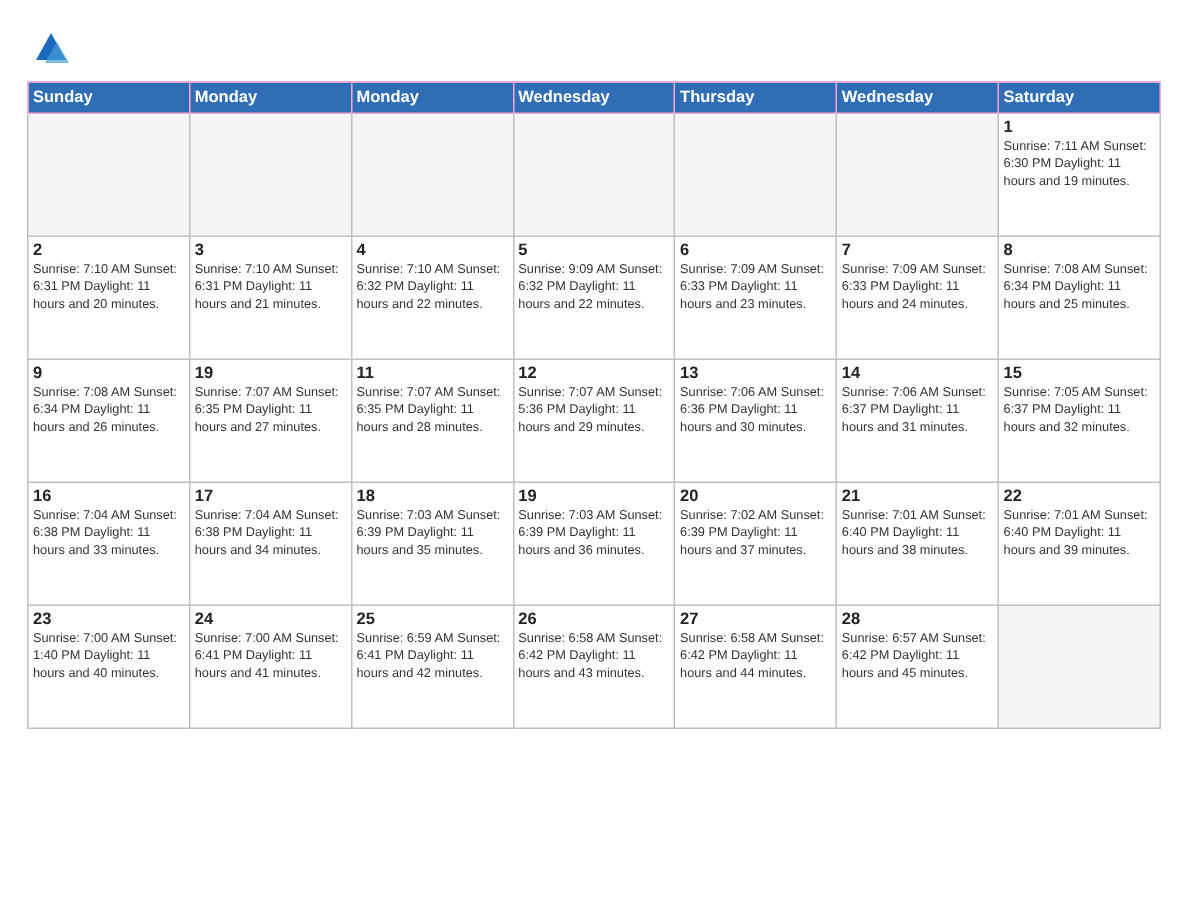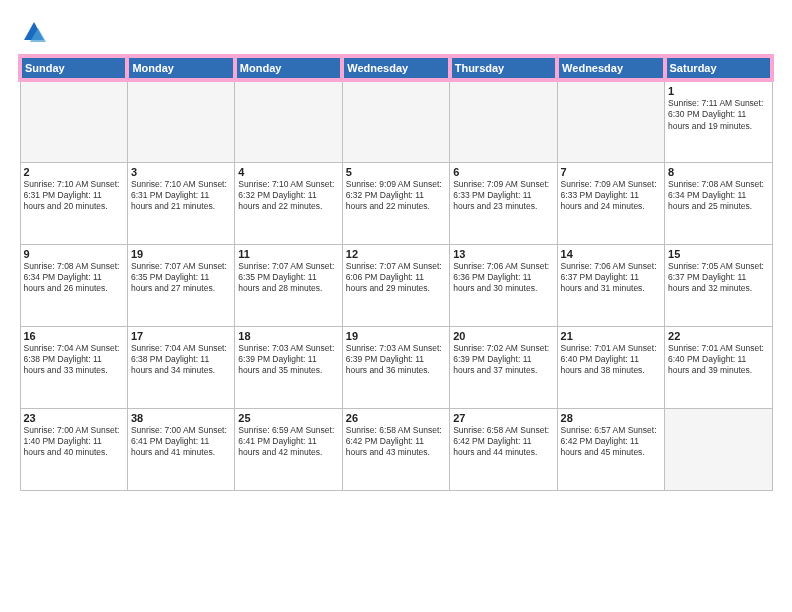--- a/index.html
+++ b/index.html
@@ -46,21 +46,21 @@
       border-collapse: collapse;
       table-layout: fixed;
     }
     .calendar th {
       background: #2f6db5;
       color: #fff;
       font-size: 11px;
       font-weight: bold;
       padding: 4px 3px;
       text-align: left;
-      border: 4px solid #f9a8d4;
+      border: 1px solid #f9a8d4;
     }
     .calendar td {
       border: 1px solid #c0c0c0;
       vertical-align: top;
       padding: 3px 3px;
       width: calc(100% / 7);
       height: 82px;
       font-size: 9px;
       color: #333;
       background: #fff;
@@ -192,21 +192,21 @@
           </td>
           <td>
             <span class="day-num">11</span>
             <div class="day-info">Sunrise: 7:07 AM
 Sunset: 6:35 PM
 Daylight: 11 hours and 28 minutes.</div>
           </td>
           <td>
             <span class="day-num">12</span>
             <div class="day-info">Sunrise: 7:07 AM
-Sunset: 6:06 PM
+Sunset: 5:36 PM
 Daylight: 11 hours and 29 minutes.</div>
           </td>
           <td>
             <span class="day-num">13</span>
             <div class="day-info">Sunrise: 7:06 AM
 Sunset: 6:36 PM
 Daylight: 11 hours and 30 minutes.</div>
           </td>
           <td>
             <span class="day-num">14</span>
@@ -266,21 +266,21 @@
           </td>
         </tr>
         <tr>
           <td>
             <span class="day-num">23</span>
             <div class="day-info">Sunrise: 7:00 AM
 Sunset: 1:40 PM
 Daylight: 11 hours and 40 minutes.</div>
           </td>
           <td>
-            <span class="day-num">38</span>
+            <span class="day-num">24</span>
             <div class="day-info">Sunrise: 7:00 AM
 Sunset: 6:41 PM
 Daylight: 11 hours and 41 minutes.</div>
           </td>
           <td>
             <span class="day-num">25</span>
             <div class="day-info">Sunrise: 6:59 AM
 Sunset: 6:41 PM
 Daylight: 11 hours and 42 minutes.</div>
           </td>

